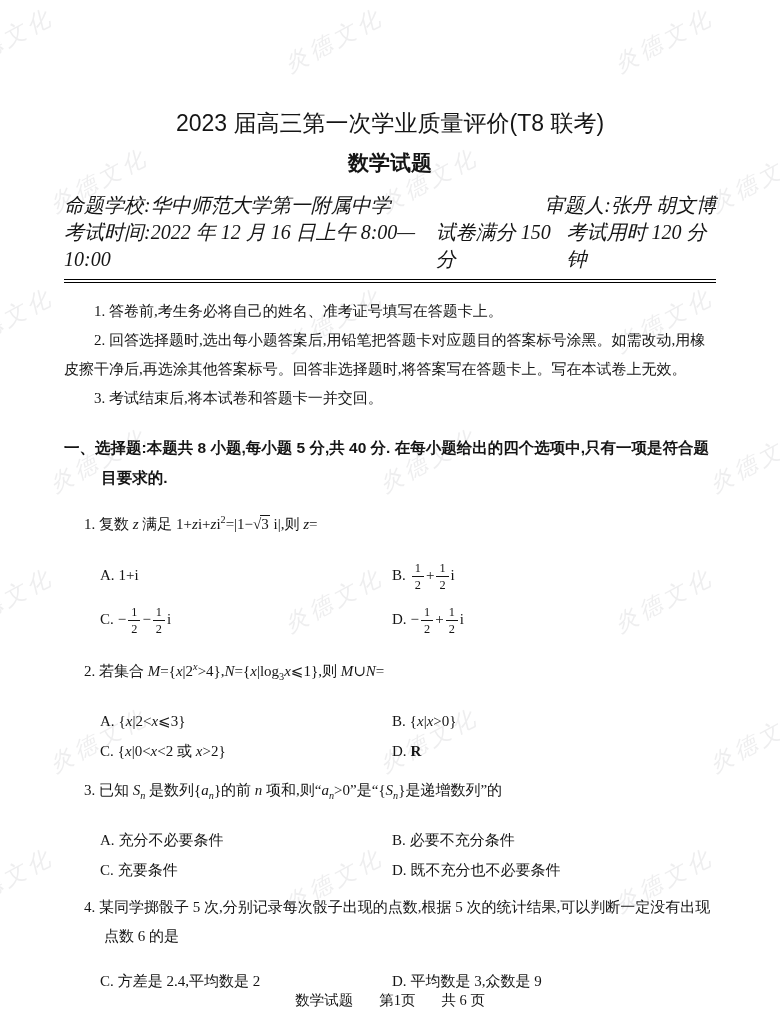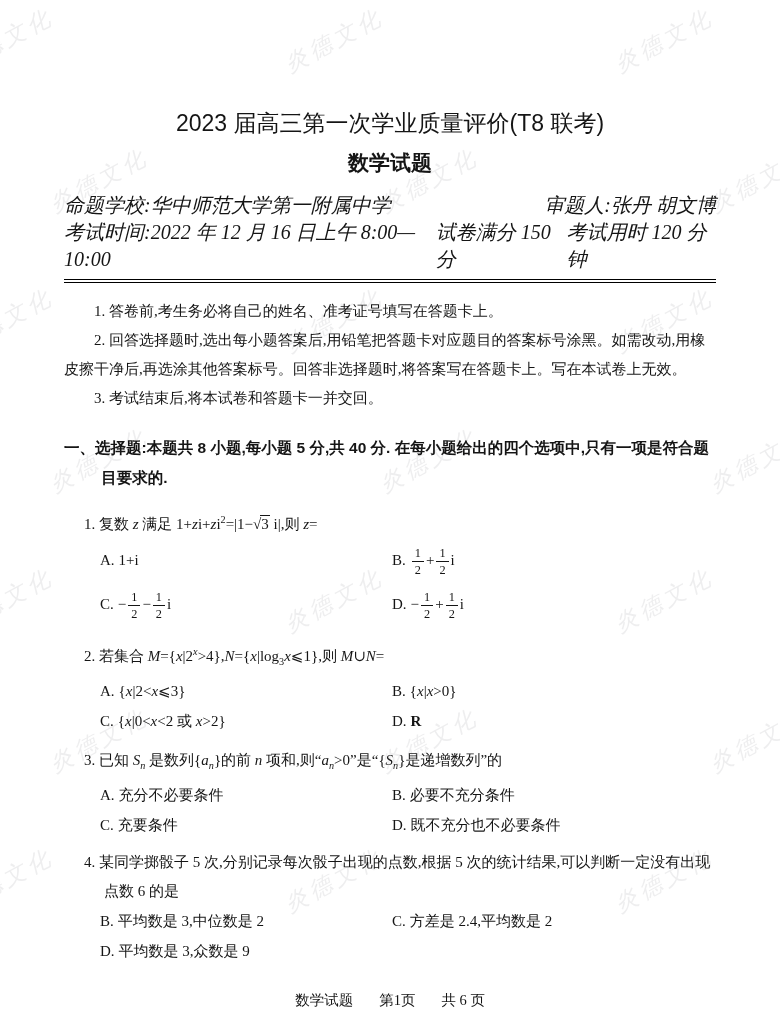--- a/index.html
+++ b/index.html
@@ -37,21 +37,21 @@
 
   .section-heading {
     margin-top:20px; font-weight:bold; font-size:15.5px; line-height:30px;
     font-family:"Liberation Sans","DejaVu Sans",sans-serif;
     padding-left:2.4em; text-indent:-2.4em;
   }
 
   .question { font-size:15px; }
   .q1 { margin-top:12px; } .q2 { margin-top:10px; } .q3 { margin-top:10px; } .q4 { margin-top:8px; }
   .stem { margin:0 0 0 20px; padding-left:20px; text-indent:-20px; line-height:29px; }
-  .opts { display:grid; grid-template-columns:292px auto; margin-left:36px; margin-top:0; }
+  .opts { display:grid; grid-template-columns:292px auto; margin-left:36px; margin-top:15px; }
   .opt { line-height:30px; }
   .q1 .opt { padding:6px 0; }
   .opt-label { margin-right:4px; }
 
   
   .mv { font-style:italic; font-family:"Liberation Serif","DejaVu Serif",serif; }
   sup,sub { font-size:0.68em; }
   sup.iv, sub.iv { font-style:italic; }
   .frac { display:inline-block; vertical-align:-0.72em; text-align:center; line-height:1.15; font-size:0.82em; margin:0 2px; }
   .frac .num { display:block; padding:0 3px 1px 3px; border-bottom:1px solid #151515; }
@@ -145,21 +145,20 @@
         <div class="opt"><span class="opt-label">A.</span><span>充分不必要条件</span></div>
         <div class="opt"><span class="opt-label">B.</span><span>必要不充分条件</span></div>
         <div class="opt"><span class="opt-label">C.</span><span>充要条件</span></div>
         <div class="opt"><span class="opt-label">D.</span><span>既不充分也不必要条件</span></div>
       </div>
     </div>
 
     <div class="question q4">
       <p class="stem"><span class="qnum">4.</span> <span>某同学掷骰子 5 次,分别记录每次骰子出现的点数,根据 5 次的统计结果,可以判断一定没有出现点数 6 的是</span></p>
       <div class="opts">
-        <div class="opt"><span class="opt-label">B.</span><span>平均数是 3,中位数是 2</span></div>
         <div class="opt"><span class="opt-label">C.</span><span>方差是 2.4,平均数是 2</span></div>
         <div class="opt"><span class="opt-label">D.</span><span>平均数是 3,众数是 9</span></div>
       </div>
     </div>
   </div>
 
   <div class="footer">
     <span>数学试题</span>
     <span>第1页</span>
     <span>共 6 页</span>

